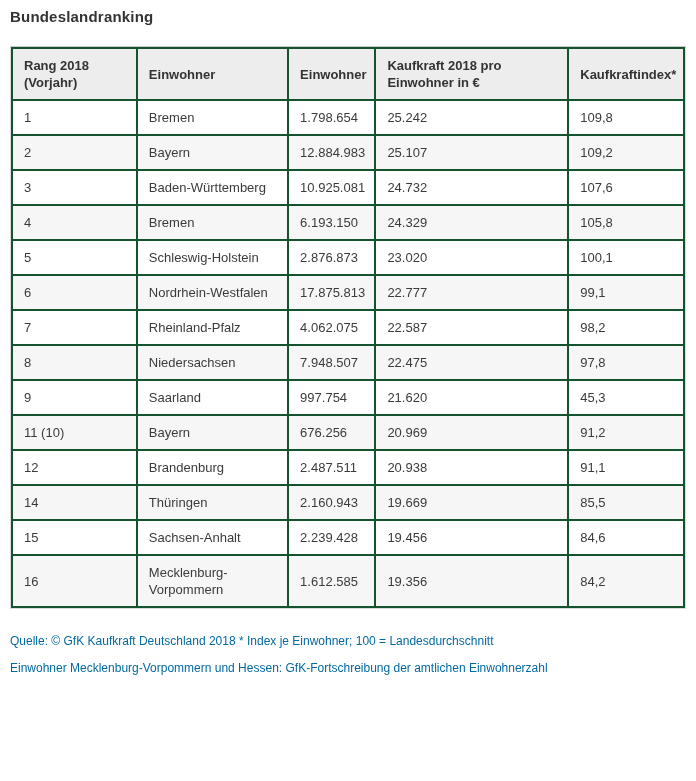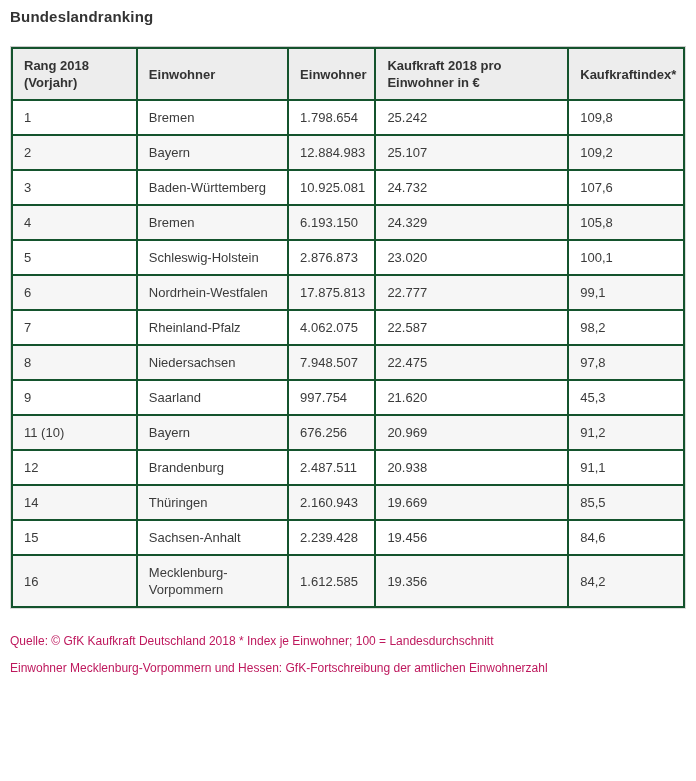--- a/index.html
+++ b/index.html
@@ -60,21 +60,21 @@
   tbody tr:nth-child(even) td {
     background: var(--stripe-bg);
   }
   .footer {
     margin-top: 25px;
   }
   .footer p {
     margin: 0 0 13px 0;
     font-size: 12px;
     line-height: 14px;
-    color: #be185d;
+    color: #0369a1;
   }
 </style>
 </head>
 <body>
 
 <div class="page">
 
   <h1 class="page-title">Bundeslandranking</h1>
 
   <table class="ranking">

